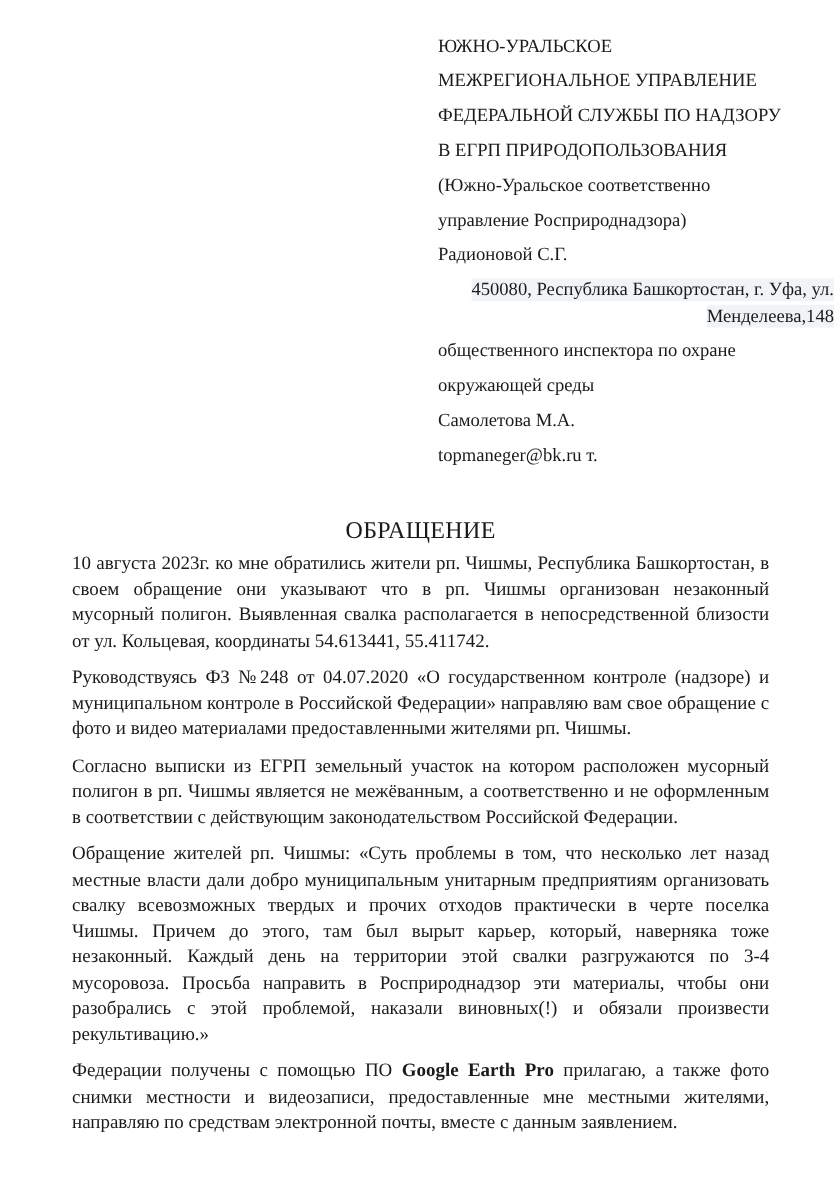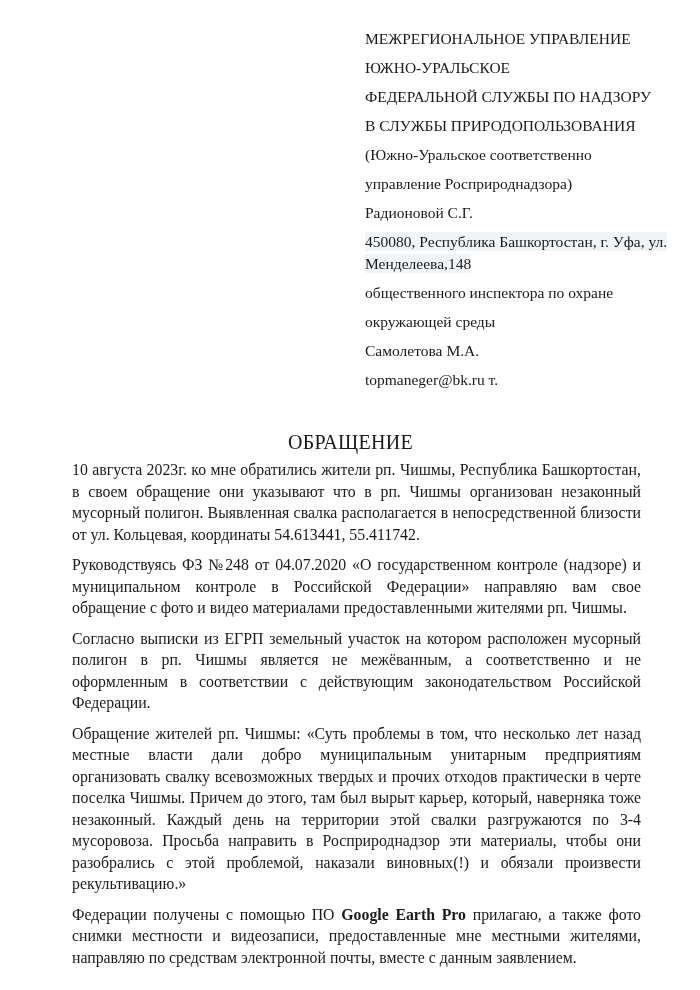--- a/index.html
+++ b/index.html
@@ -21,57 +21,58 @@
     font-size: 15.5px;
   }
   .hdr-line {
     margin: 0 0 7px 0;
     line-height: 22px;
     white-space: nowrap;
   }
   .hdr-address {
     margin: 0 0 7px 0;
     line-height: 22px;
+    text-align: right;
   }
   .highlight {
     background: #f1f4f7;
     padding: 1px 0;
   }
   .main {
     position: absolute;
     left: 60px;
     top: 431px;
     width: 581px;
   }
   .title {
     margin: 0 0 6px 0;
     font-size: 20px;
     font-weight: 400;
     line-height: 22px;
     text-align: center;
     letter-spacing: 0.3px;
   }
   .body-p {
-    margin: 0 0 9px 12px;
+    margin: 0 0 9px 0;
     font-size: 15.8px;
     line-height: 21.5px;
     text-align: justify;
   }
   .body-p b { font-weight: 700; }
 </style>
 </head>
 <body>
 
 <div class="page">
 
   <div class="header-block">
+    <p class="hdr-line">ЮЖНО-УРАЛЬСКОЕ</p>
     <p class="hdr-line">МЕЖРЕГИОНАЛЬНОЕ УПРАВЛЕНИЕ</p>
-    <p class="hdr-line">ЮЖНО-УРАЛЬСКОЕ</p>
     <p class="hdr-line">ФЕДЕРАЛЬНОЙ СЛУЖБЫ ПО НАДЗОРУ</p>
-    <p class="hdr-line">В СЛУЖБЫ ПРИРОДОПОЛЬЗОВАНИЯ</p>
+    <p class="hdr-line">В ЕГРП ПРИРОДОПОЛЬЗОВАНИЯ</p>
     <p class="hdr-line">(Южно-Уральское соответственно</p>
     <p class="hdr-line">управление Росприроднадзора)</p>
     <p class="hdr-line">Радионовой С.Г.</p>
     <p class="hdr-address"><span class="highlight">450080, Республика Башкортостан, г. Уфа, ул. Менделеева,148</span></p>
     <p class="hdr-line">общественного инспектора по охране</p>
     <p class="hdr-line">окружающей среды</p>
     <p class="hdr-line">Самолетова М.А.</p>
     <p class="hdr-line">topmaneger@bk.ru т.</p>
   </div>
 

